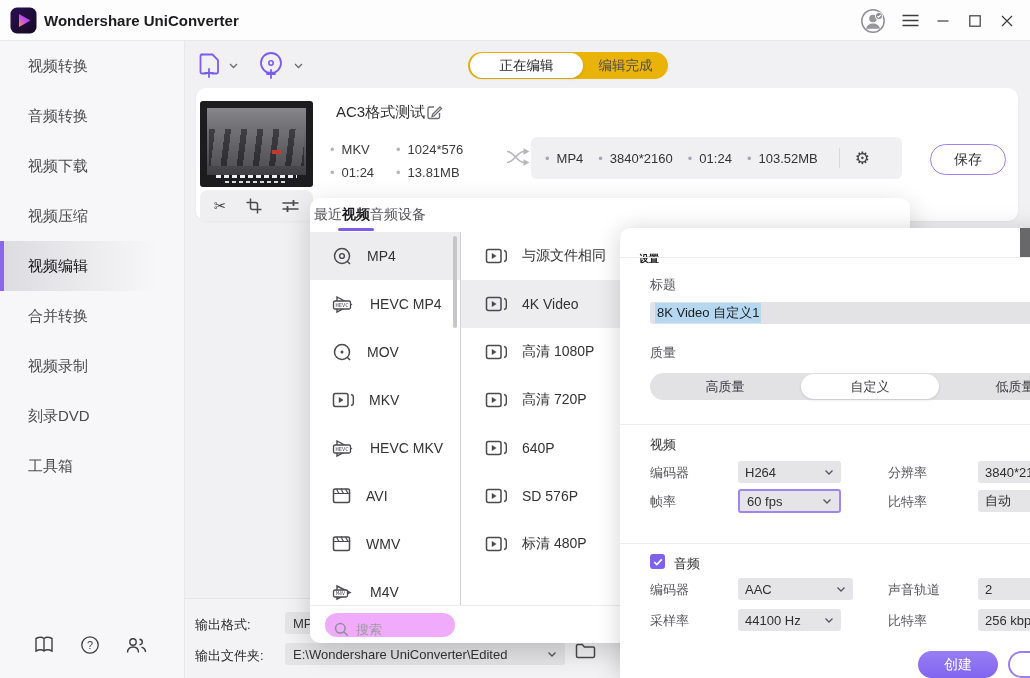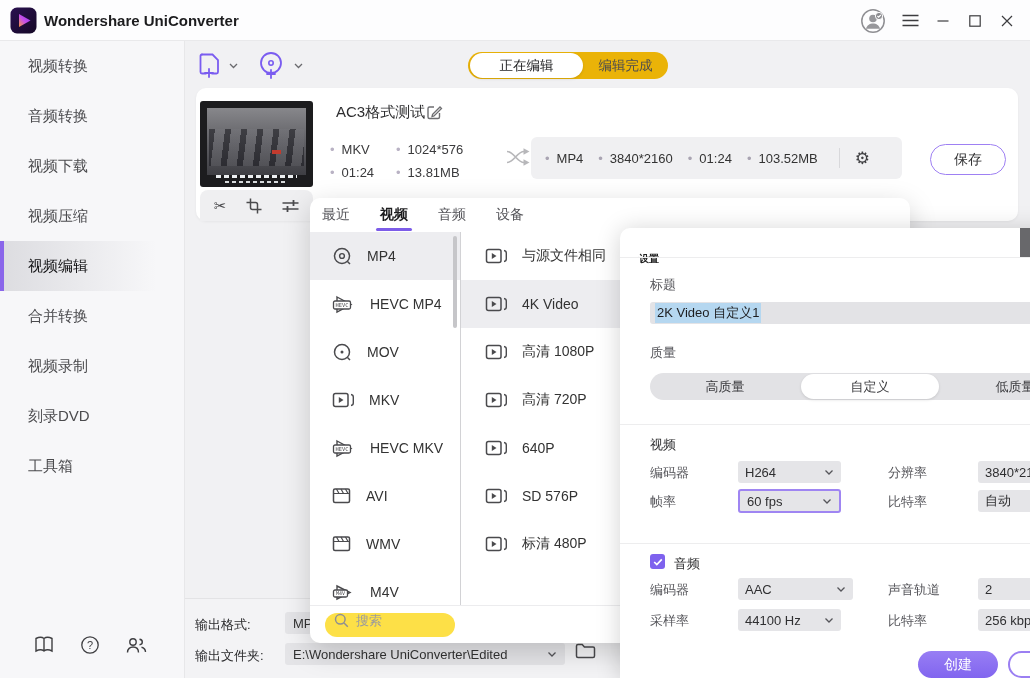--- a/index.html
+++ b/index.html
@@ -64,33 +64,33 @@
 
 .bottombar{position:absolute;left:185px;top:598px;width:845px;height:80px;background:#f3f3f5;
            border-top:1px solid #e3e3e5;z-index:1}
 .blabel{position:absolute;font-size:13px;color:#2b2b2d}
 .bfld{position:absolute;height:22px;background:#e4e4e7;border-radius:3px;display:flex;align-items:center;
       padding:0 8px;font-size:13px;color:#333;cursor:pointer}
 
 
 .popup{position:absolute;left:310px;top:198px;width:600px;height:445px;background:#fff;border-radius:10px;
        box-shadow:0 8px 28px rgba(0,0,0,.18);z-index:20}
-.ptabs{display:flex;align-items:center;height:34px;padding-left:12px;gap:30px}
+.ptabs{display:flex;align-items:center;height:34px;padding-left:4px;}
 .ptab{position:relative;font-size:14px;color:#55555a;height:34px;display:flex;align-items:center;cursor:pointer}
 .ptab.active{color:#1c1c1e;font-weight:bold}
 .ptab.active::after{content:"";position:absolute;left:-4px;right:-4px;bottom:1px;height:3px;background:#7c5ce8;border-radius:2px}
 .pbody{display:flex;height:373px;overflow:hidden}
 .col-fmt{position:relative;width:151px;border-right:1px solid #d2d2d5;overflow:hidden}
 .scrollthumb{position:absolute;right:3px;top:4px;width:4px;height:92px;background:#c6c6c9;border-radius:2px}
 .prow{height:48px;display:flex;align-items:center;gap:14px;padding-left:22px;font-size:14px;color:#333;cursor:pointer}
 .prow.sel{background:#ededf0}
 .col-res{flex:1}
 .col-res .prow{padding-left:24px}
 .psearchbar{height:38px;border-top:1px solid #ececee;display:flex;align-items:center;padding-left:15px}
-.searchbox{width:130px;height:24px;background:#fde047;border-radius:12px;display:flex;align-items:flex-start;padding:0 9px;gap:7px}
+.searchbox{width:130px;height:24px;background:#f0abfc;border-radius:12px;display:flex;align-items:flex-end;padding:0 9px;gap:7px}
 .sinput{border:none;outline:none;background:transparent;width:90px;font-size:13px;color:#55555a;
         font-family:"Liberation Sans","DejaVu Sans",sans-serif}
 .sinput::placeholder{color:#9a9a9e}
 
 
 .settings{position:absolute;left:620px;top:228px;width:440px;height:450px;background:#fff;
           border-radius:10px 0 0 0;box-shadow:0 2px 24px rgba(0,0,0,.18);z-index:30}
 .s-head{position:absolute;left:19px;top:24px;font-size:10px;font-weight:bold;color:#222}
 .s-hline{position:absolute;left:0;top:29px;width:440px;height:1px;background:#ededee}
 .s-dark{position:absolute;left:400px;top:0;width:40px;height:29px;background:#68686b;border-radius:0 10px 0 0}
@@ -489,21 +489,21 @@
   </div>
 </div>
 
 <div class="settings">
   <span class="s-head">设置</span>
   <div class="s-hline"></div>
   <div class="s-dark"></div>
 
   <span class="slabel" style="left:30px;top:48px">标题</span>
   <div class="ttl-input">
-    <span class="ttl-sel">2K Video 自定义1</span>
+    <span class="ttl-sel">8K Video 自定义1</span>
   </div>
 
   <span class="slabel" style="left:30px;top:116px">质量</span>
   <div class="qseg">
     <div class="qopt" style="left:0;width:150px">
       <span>高质量</span>
     </div>
     <div class="qopt active" style="left:151px;width:138px">
       <span>自定义</span>
     </div>

